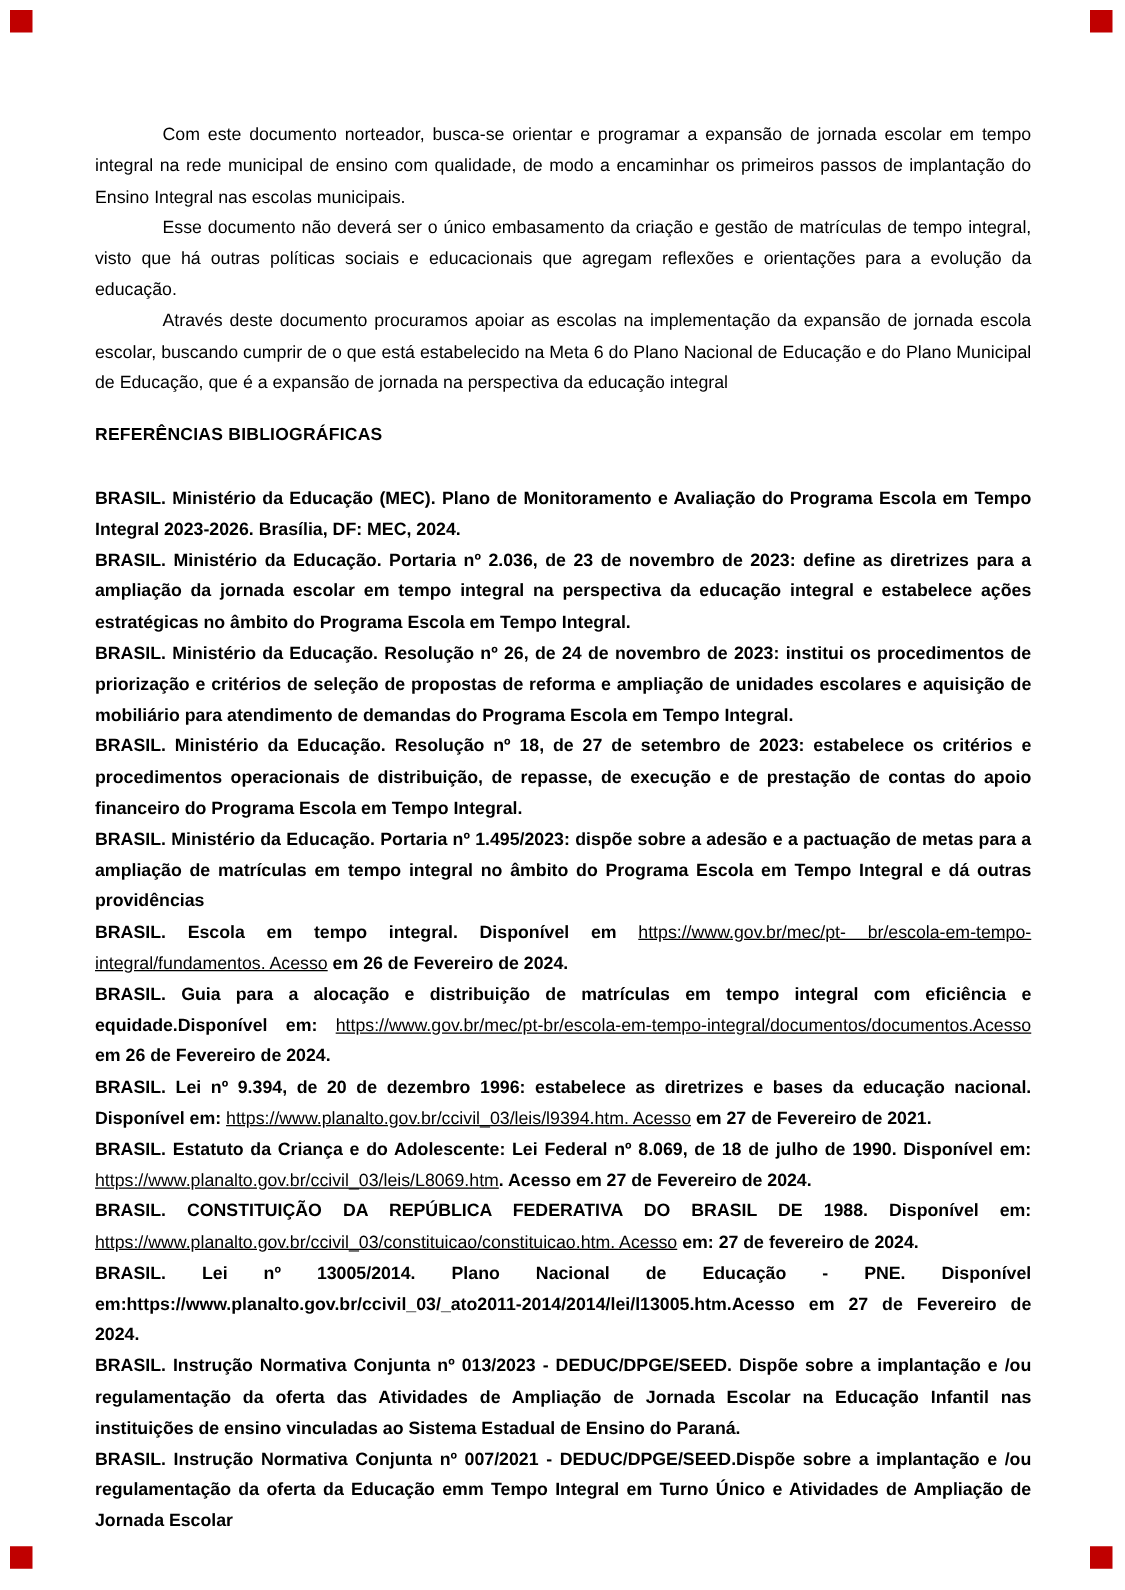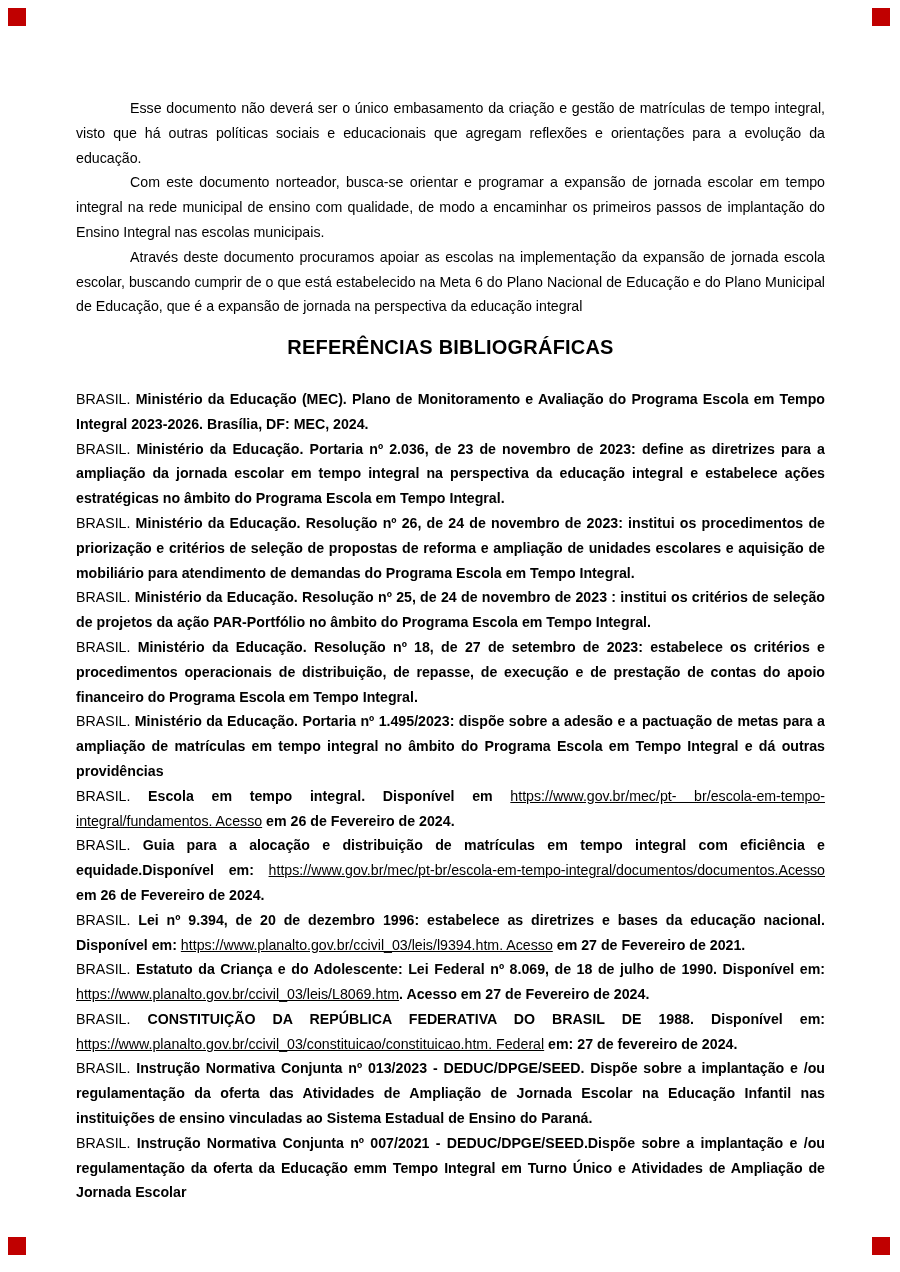--- a/index.html
+++ b/index.html
@@ -18,29 +18,29 @@
   }
   .content {
     padding: 96px 75px 0 76px;
     font-size: 14.2px;
     line-height: 24.8px;
     color: #000;
     text-align: justify;
   }
   .para { text-indent: 54px; margin: 0; }
   .heading {
-    font-size: 20px;
+    font-size: 14px;
     font-weight: bold;
-    text-align: center;
+    text-align: left;
     text-indent: 0;
     margin: 16px 0 27px 0;
     letter-spacing: 0.2px;
   }
   .ref { margin: 0; text-align: justify; }
-  .ref .bold { font-weight: normal; }
+  .ref .bold { font-weight: bold; }
   .ref .normal { font-weight: bold; }
   .ref a.link {
     color: #000;
     text-decoration: underline;
     cursor: pointer;
   }
   .corner-marker {
     position: absolute;
     width: 18px; height: 18px;
     background: #c00000;
@@ -53,35 +53,35 @@
 </head>
 <body>
 
 <div class="page">
   <span class="corner-marker tl" style="background: rgb(192, 0, 0);"></span>
   <span class="corner-marker tr" style="background: rgb(192, 0, 0);"></span>
   <span class="corner-marker bl" style="background: rgb(192, 0, 0);"></span>
   <span class="corner-marker br" style="background: rgb(192, 0, 0);"></span>
 
   <div class="content">
+    <p class="para">Com este documento norteador, busca-se orientar e programar a expansão de jornada escolar em tempo integral na rede municipal de ensino com qualidade, de modo a encaminhar os primeiros passos de implantação do Ensino Integral nas escolas municipais.</p>
     <p class="para">Esse documento não deverá ser o único embasamento da criação e gestão de matrículas de tempo integral, visto que há outras políticas sociais e educacionais que agregam reflexões e orientações para a evolução da educação.</p>
-    <p class="para">Com este documento norteador, busca-se orientar e programar a expansão de jornada escolar em tempo integral na rede municipal de ensino com qualidade, de modo a encaminhar os primeiros passos de implantação do Ensino Integral nas escolas municipais.</p>
     <p class="para">Através deste documento procuramos apoiar as escolas na implementação da expansão de jornada escola escolar, buscando cumprir de o que está estabelecido na Meta 6 do Plano Nacional de Educação  e do Plano Municipal de Educação, que é a expansão de jornada na perspectiva da educação integral</p>
 
     <h2 class="heading">REFERÊNCIAS BIBLIOGRÁFICAS</h2>
 
     <div>
         <p class="ref"><span class="bold">BRASIL.</span><span class="normal"> Ministério da Educação (MEC). Plano de Monitoramento e Avaliação do Programa Escola em Tempo Integral 2023-2026. Brasília, DF: MEC, 2024.</span></p>
         <p class="ref"><span class="bold">BRASIL.</span><span class="normal"> Ministério da Educação. Portaria nº 2.036, de 23 de novembro de 2023: define as diretrizes para a ampliação da jornada escolar em tempo integral na perspectiva da educação integral e estabelece ações estratégicas no âmbito do Programa Escola em Tempo Integral.</span></p>
         <p class="ref"><span class="bold">BRASIL.</span><span class="normal"> Ministério da Educação. Resolução nº 26, de 24 de novembro de 2023: institui os procedimentos de priorização e critérios de seleção de propostas de reforma e ampliação de unidades escolares e aquisição de mobiliário para atendimento de demandas do Programa Escola em Tempo Integral.</span></p>
-        <p class="ref"><span class="bold">BRASIL.</span><span class="normal"> Ministério da Educação. Resolução nº 25, de 24 de novembro de 2023 : institui os critérios de seleção de projetos da ação PAR-Portfólio no âmbito do Programa Escola em Tempo Integral.</span></p>
         <p class="ref"><span class="bold">BRASIL.</span><span class="normal"> Ministério da Educação. Resolução nº 18, de 27 de setembro de 2023: estabelece os critérios e procedimentos operacionais de distribuição, de repasse, de execução e de prestação de contas do apoio financeiro do Programa Escola em Tempo Integral.</span></p>
         <p class="ref"><span class="bold">BRASIL.</span><span class="normal"> Ministério da Educação. Portaria nº 1.495/2023:  dispõe sobre a adesão e a pactuação de metas para a ampliação de matrículas em tempo integral no âmbito do Programa Escola em Tempo Integral e dá outras providências</span></p>
         <p class="ref"><span class="bold">BRASIL.</span><span class="normal"> Escola em tempo integral. Disponível em </span><a href="#" class="link">https://www.gov.br/mec/pt- br/escola-em-tempo-integral/fundamentos. Acesso</a><span class="normal"> em 26 de Fevereiro de 2024.</span></p>
         <p class="ref"><span class="bold">BRASIL.</span><span class="normal"> Guia para a alocação e distribuição de matrículas em tempo integral com eficiência e equidade.Disponível em: </span><a href="#" class="link">https://www.gov.br/mec/pt-br/escola-em-tempo-integral/documentos/documentos.Acesso</a><span class="normal"> em 26 de Fevereiro de 2024.</span></p>
         <p class="ref"><span class="bold">BRASIL.</span><span class="normal"> Lei nº 9.394, de 20 de dezembro 1996: estabelece as diretrizes e bases da educação nacional. Disponível em: </span><a href="#" class="link">https://www.planalto.gov.br/ccivil_03/leis/l9394.htm. Acesso</a><span class="normal"> em 27 de  Fevereiro de 2021.</span></p>
         <p class="ref"><span class="bold">BRASIL.</span><span class="normal"> Estatuto da Criança e do Adolescente: Lei Federal nº 8.069, de 18 de julho de 1990. Disponível em: </span><a href="#" class="link">https://www.planalto.gov.br/ccivil_03/leis/L8069.htm</a><span class="normal">. Acesso em 27 de Fevereiro de 2024.</span></p>
-        <p class="ref"><span class="bold">BRASIL.</span><span class="normal"> CONSTITUIÇÃO DA REPÚBLICA FEDERATIVA DO BRASIL DE 1988. Disponível em: </span><a href="#" class="link">https://www.planalto.gov.br/ccivil_03/constituicao/constituicao.htm. Federal</a><span class="normal"> em: 27 de fevereiro de 2024.</span></p>
+        <p class="ref"><span class="bold">BRASIL.</span><span class="normal"> CONSTITUIÇÃO DA REPÚBLICA FEDERATIVA DO BRASIL DE 1988. Disponível em: </span><a href="#" class="link">https://www.planalto.gov.br/ccivil_03/constituicao/constituicao.htm. Acesso</a><span class="normal"> em: 27 de fevereiro de 2024.</span></p>
+        <p class="ref"><span class="bold">BRASIL.</span><span class="normal"> Lei nº 13005/2014. Plano Nacional de Educação - PNE. Disponível em:https://www.planalto.gov.br/ccivil_03/_ato2011-2014/2014/lei/l13005.htm.Acesso em 27 de Fevereiro de 2024.</span></p>
         <p class="ref"><span class="bold">BRASIL.</span><span class="normal"> Instrução Normativa Conjunta nº 013/2023 - DEDUC/DPGE/SEED. Dispõe sobre a implantação e /ou regulamentação da oferta das Atividades de Ampliação de Jornada Escolar na Educação Infantil nas instituições de  ensino vinculadas ao Sistema Estadual de Ensino do Paraná.</span></p>
         <p class="ref"><span class="bold">BRASIL.</span><span class="normal"> Instrução Normativa Conjunta nº 007/2021 - DEDUC/DPGE/SEED.Dispõe sobre a implantação e /ou regulamentação da oferta da Educação emm Tempo Integral em Turno Único e Atividades de Ampliação de Jornada Escolar</span></p>
       </div>
   </div>
 </div>
 
 </body></html>

